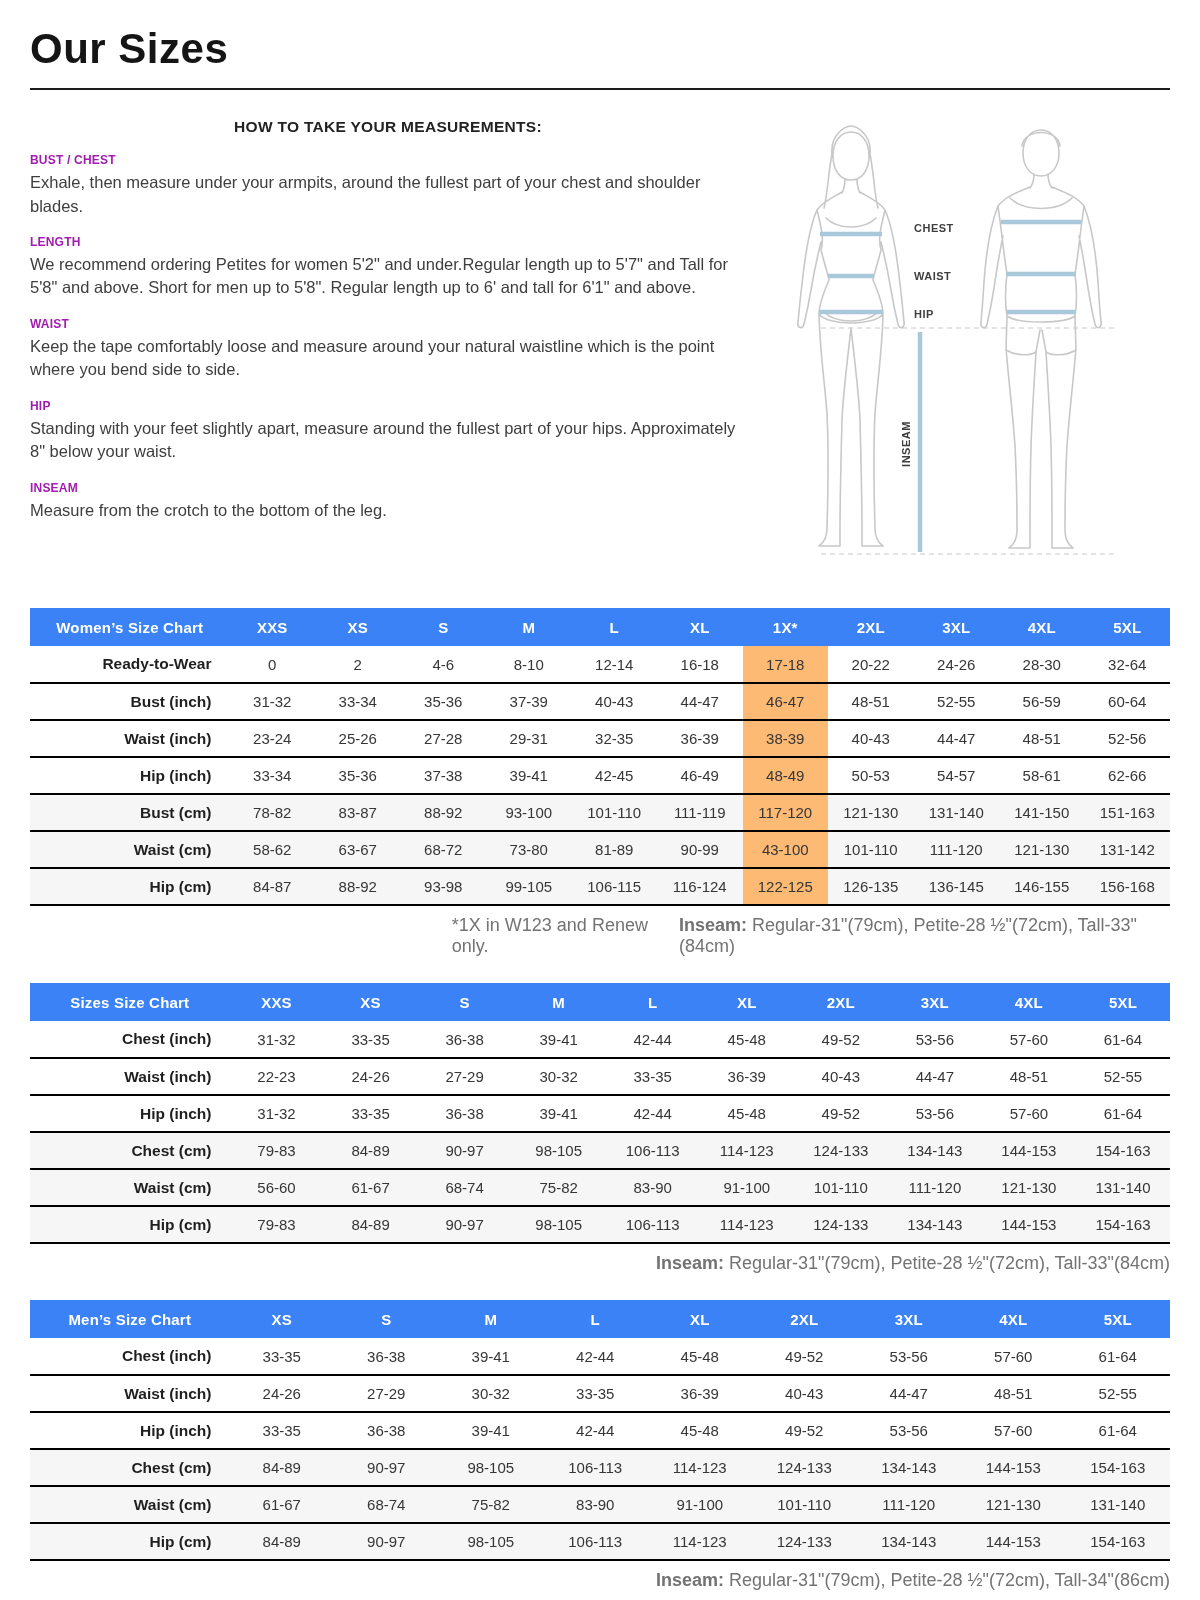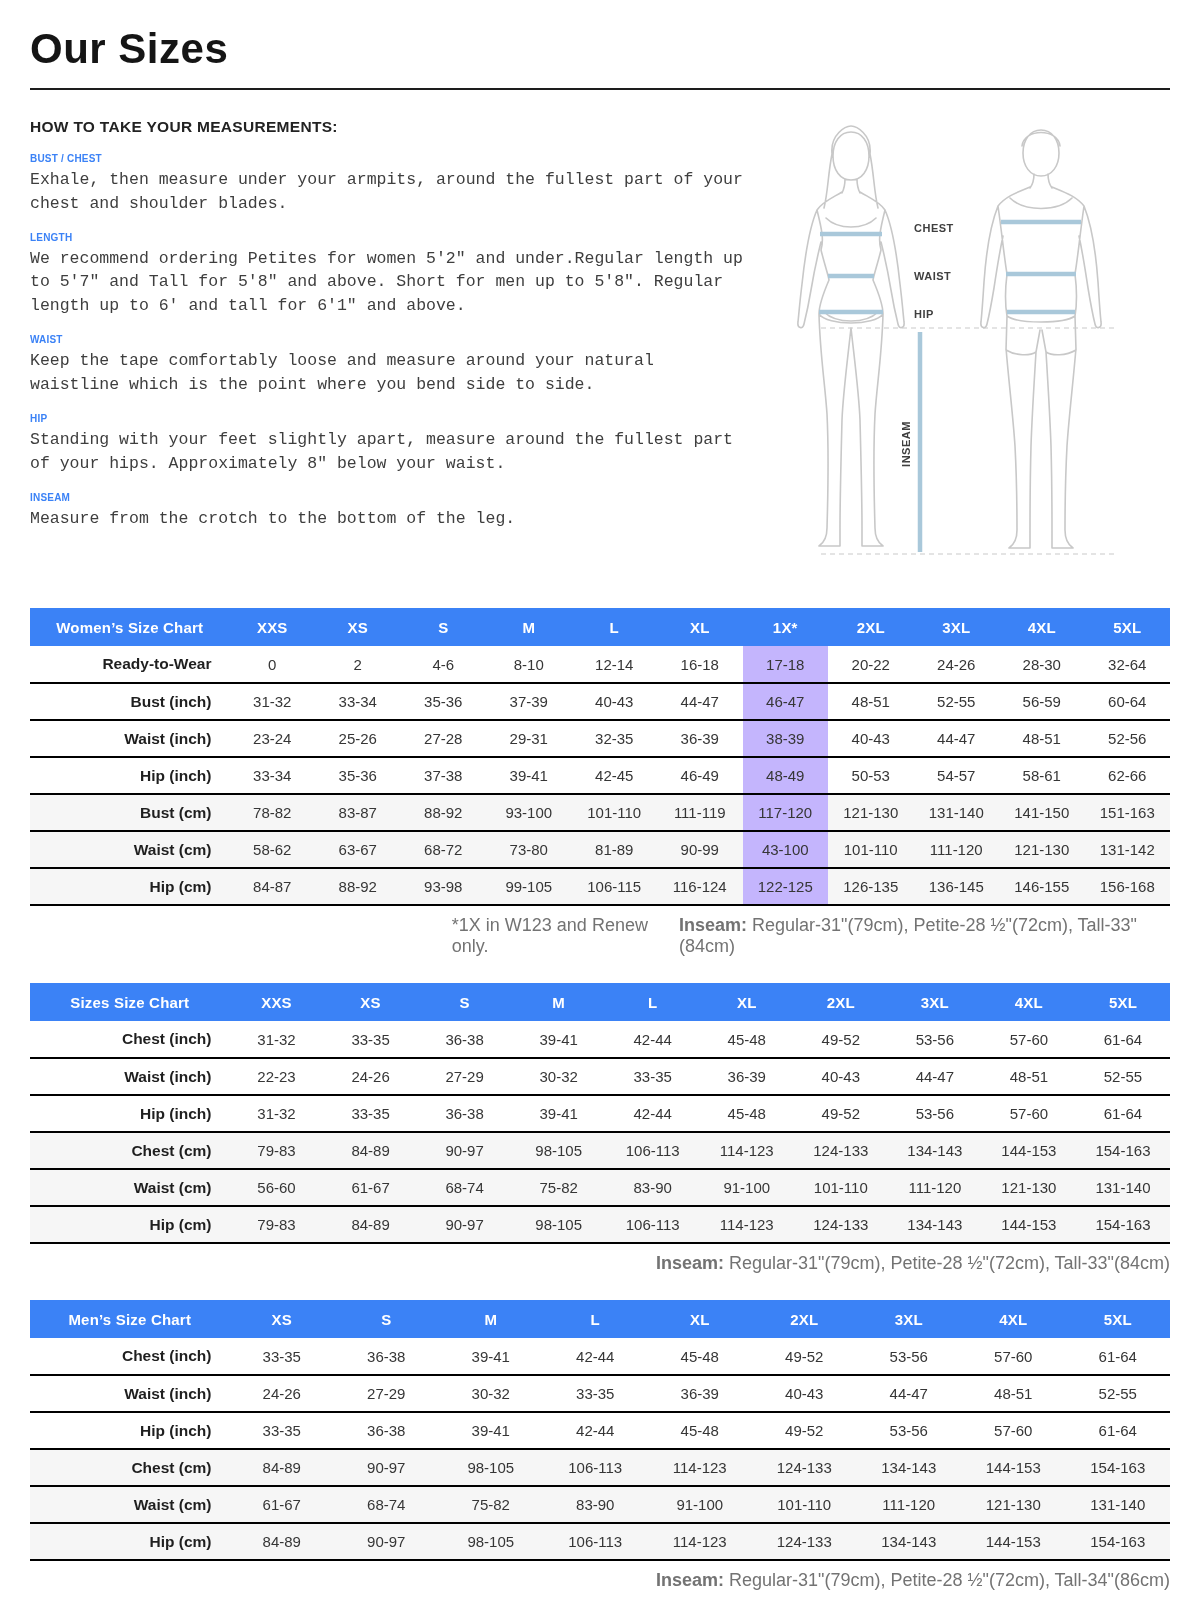--- a/index.html
+++ b/index.html
@@ -14,28 +14,28 @@
   h1.page-title {
     font-size: 42px; line-height: 1.1; margin: 0 0 16px;
     color: #151515; font-weight: 800; letter-spacing: .5px;
   }
   .rule { border-top: 2px solid #1d1d1d; margin: 0 0 26px; }
 
   .top { display: flex; gap: 20px; }
   .instructions { width: 716px; flex: none; }
   h2.instructions-heading {
     font-size: 15.5px; margin: 2px 0 10px; color: #222;
-    letter-spacing: .3px; font-weight: 700;
+    letter-spacing: .3px; font-weight: 700; text-align: center;
   }
   .instr h3 {
-    font-size: 10px; margin: 17px 0 4px; color: #3b82f6;
+    font-size: 12px; margin: 17px 0 4px; color: #a21caf;
     letter-spacing: .2px; font-weight: 700;
   }
   .instr p {
-    font-size: 16.5px; line-height: 1.42; margin: 0; color: #3e3e3e; font-family: Liberation Mono, monospace;
+    font-size: 16.5px; line-height: 1.42; margin: 0; color: #3e3e3e;
   }
   .diagram { flex: 1; display: flex; align-items: flex-start; }
   .diagram svg { display: block; }
   .fig-line { stroke: #c8c8c8; stroke-width: 1.6; fill: none; stroke-linecap: round; stroke-linejoin: round; }
   .meas-line { stroke: #a9c8da; stroke-width: 4.5; fill: none; }
   .dash-line { stroke: #c9c9c9; stroke-width: 1.2; fill: none; stroke-dasharray: 5 4; }
   .diag-label { font-size: 11px; font-weight: 700; fill: #3f3f3f; letter-spacing: .5px; }
 
   .chart { margin-top: 26px; }
   table { width: 100%; border-collapse: collapse; table-layout: fixed; font-size: 15px; }
@@ -43,21 +43,21 @@
     background: #3b82f6; color: #ffffff; font-weight: 700;
     height: 38px; font-size: 15px; letter-spacing: .2px; text-align: center;
   }
   tbody tr { border-bottom: 2px solid #000000; }
   tbody th {
     text-align: right; padding-right: 18px; font-weight: 700;
     color: #1f1f1f; font-size: 15.5px; height: 37px;
   }
   tbody td { text-align: center; color: #363636; }
   tr.cm-row { background: #f6f6f6; }
-  td.hl { background: #c4b5fd; }
+  td.hl { background: #fdba74; }
   .notes {
     display: flex; align-items: baseline; font-size: 18px;
     color: #737373; margin-top: 9px;
   }
   .note-left { margin-left: 37%; }
   .note-right { margin-left: auto; }
   .note-right b { font-weight: 700; }
 </style>
 </head>
 <body>

